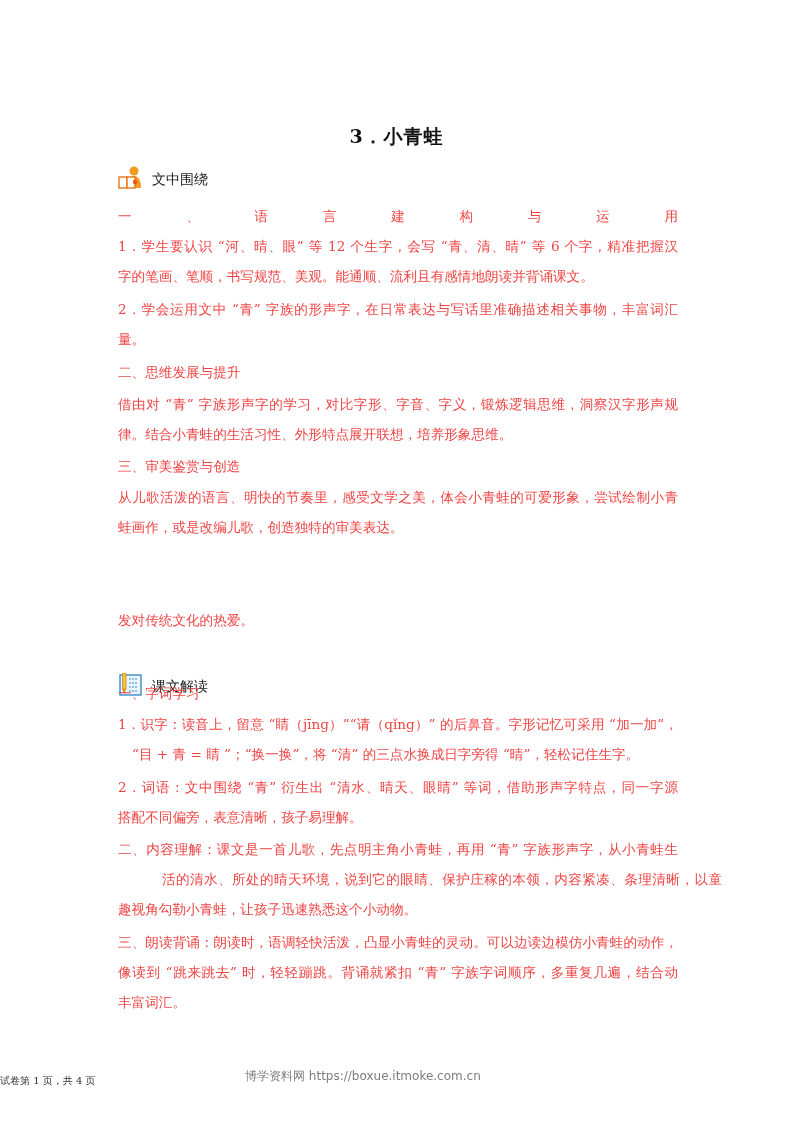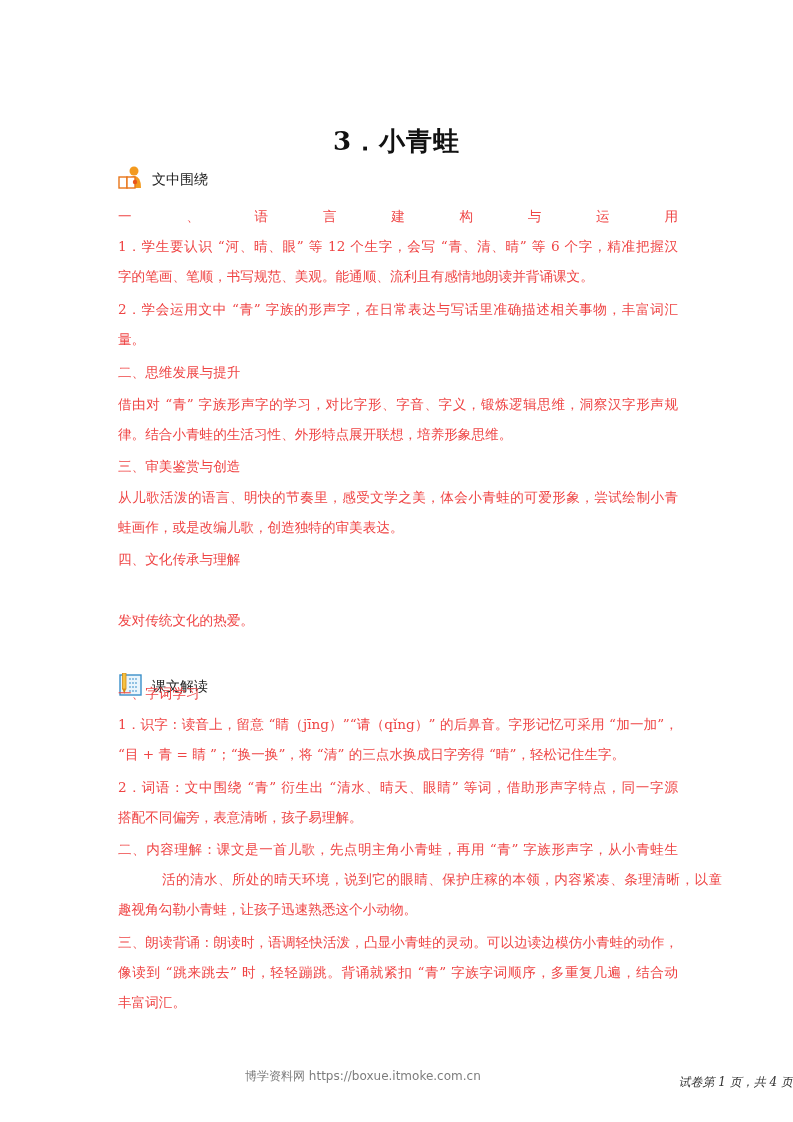--- a/index.html
+++ b/index.html
@@ -1,28 +1,28 @@
 <!DOCTYPE html>
 <html><head>
 <meta charset="utf-8">
 <style>
   html, body { margin: 0; padding: 0; background: #ffffff; }
   body { width: 793px; height: 1122px; position: relative; overflow: hidden;
          font-family: "DejaVu Serif", "Liberation Serif", serif; color: #1a1a1a; }
   .page { position: absolute; left: 0; top: 0; width: 793px; height: 1122px; }
   .title { position: absolute; top: 124px; left: 0; width: 793px; text-align: center;
-           font-size: 26px; font-weight: bold; letter-spacing: 1px; color: #111; }
+           font-size: 19px; font-weight: bold; letter-spacing: 1px; color: #111; }
   .sec-head { position: absolute; left: 118px; height: 24px; display: flex; align-items: center; }
   .sec-head .label { font-size: 14px; margin-left: 8px; color: #222; }
   .line { position: absolute; left: 118px; width: 560px; font-size: 13.6px; line-height: 20px;
           white-space: nowrap; text-align: justify; text-align-last: justify; color: #ef4444; }
   .line.last { text-align-last: left; }
   .footer { position: absolute; top: 1068px; left: 0; width: 793px; height: 24px; }
-  .footer .pageno { position: absolute; left: 0; width: 793px; top: 6px; text-align: right;
-                    font-size: 12px; color: #333; font-family: "DejaVu Serif", serif; font-style: italic; }
+  .footer .pageno { position: absolute; left: 0; width: 793px; top: 6px; text-align: left;
+                    font-size: 10px; color: #333; font-family: "DejaVu Serif", serif; }
   .footer .watermark { position: absolute; left: 245px; top: 0; font-size: 12px; color: #6f6f6f;
                        font-family: "DejaVu Sans", "Liberation Sans", sans-serif; opacity: 0.9; }
 </style>
 </head>
 <body>
 
 <div class="page">
 
   <div class="title">3．小青蛙</div>
 
@@ -43,41 +43,40 @@
   <div class="line" style="top:236px;">1．学生要认识 “河、晴、眼” 等 12 个生字，会写 “青、清、晴” 等 6 个字，精准把握汉</div>
   <div class="line last" style="top:266px;">字的笔画、笔顺，书写规范、美观。能通顺、流利且有感情地朗读并背诵课文。</div>
   <div class="line" style="top:299px;">2．学会运用文中 “青” 字族的形声字，在日常表达与写话里准确描述相关事物，丰富词汇</div>
   <div class="line last" style="top:329px;">量。</div>
   <div class="line last" style="top:362px;">二、思维发展与提升</div>
   <div class="line" style="top:394px;">借由对 “青” 字族形声字的学习，对比字形、字音、字义，锻炼逻辑思维，洞察汉字形声规</div>
   <div class="line last" style="top:424px;">律。结合小青蛙的生活习性、外形特点展开联想，培养形象思维。</div>
   <div class="line last" style="top:456px;">三、审美鉴赏与创造</div>
   <div class="line" style="top:487px;">从儿歌活泼的语言、明快的节奏里，感受文学之美，体会小青蛙的可爱形象，尝试绘制小青</div>
   <div class="line last" style="top:517px;">蛙画作，或是改编儿歌，创造独特的审美表达。</div>
-  <div class="line last" style="top:549px;">四、文化传承与理解</div>
   <div class="line last" style="top:610px;">发对传统文化的热爱。</div>
 
   <div class="sec-head" style="top:675px;">
     <span>
       <svg width="26" height="24" viewBox="0 0 26 24">
         <rect x="2" y="2" width="21" height="20" fill="#eaf5fc" stroke="#3a8fc9" stroke-width="1.4"></rect>
         <line x1="11" y1="6" x2="20" y2="6" stroke="#3a8fc9" stroke-width="1" stroke-dasharray="2,1"></line>
         <line x1="11" y1="10" x2="20" y2="10" stroke="#3a8fc9" stroke-width="1" stroke-dasharray="2,1"></line>
         <line x1="11" y1="14" x2="20" y2="14" stroke="#3a8fc9" stroke-width="1" stroke-dasharray="2,1"></line>
         <line x1="11" y1="18" x2="20" y2="18" stroke="#3a8fc9" stroke-width="1" stroke-dasharray="2,1"></line>
         <rect x="4.5" y="0" width="3.5" height="16" fill="#f5c242" stroke="#d38b12" stroke-width="0.8"></rect>
         <polygon points="4.5,16 8,16 6.25,21" fill="#d38b12"></polygon>
       </svg>
     </span>
     <span class="label">课文解读</span>
   </div>
 
   <div class="line last" style="top:683px;">一、字词学习</div>
   <div class="line" style="top:714px;">1．识字：读音上，留意 “睛（jīng）”“请（qǐng）” 的后鼻音。字形记忆可采用 “加一加”，</div>
-  <div class="line last" style="top:744px;">“目 + 青 = 睛 ”；“换一换”，将 “清” 的三点水换成日字旁得 “晴”，轻松记住生字。</div>
+  <div class="line last" style="top:744px;margin-left:14px;">“目 + 青 = 睛 ”；“换一换”，将 “清” 的三点水换成日字旁得 “晴”，轻松记住生字。</div>
   <div class="line" style="top:777px;">2．词语：文中围绕 “青” 衍生出 “清水、晴天、眼睛” 等词，借助形声字特点，同一字源</div>
   <div class="line last" style="top:807px;">搭配不同偏旁，表意清晰，孩子易理解。</div>
   <div class="line" style="top:839px;">二、内容理解：课文是一首儿歌，先点明主角小青蛙，再用 “青” 字族形声字，从小青蛙生</div>
   <div class="line" style="top:869px;margin-left:44px;">活的清水、所处的晴天环境，说到它的眼睛、保护庄稼的本领，内容紧凑、条理清晰，以童</div>
   <div class="line last" style="top:899px;">趣视角勾勒小青蛙，让孩子迅速熟悉这个小动物。</div>
   <div class="line" style="top:932px;">三、朗读背诵：朗读时，语调轻快活泼，凸显小青蛙的灵动。可以边读边模仿小青蛙的动作，</div>
   <div class="line" style="top:962px;">像读到 “跳来跳去” 时，轻轻蹦跳。背诵就紧扣 “青” 字族字词顺序，多重复几遍，结合动</div>
   <div class="line last" style="top:992px;">丰富词汇。</div>
 
   <div class="footer">

